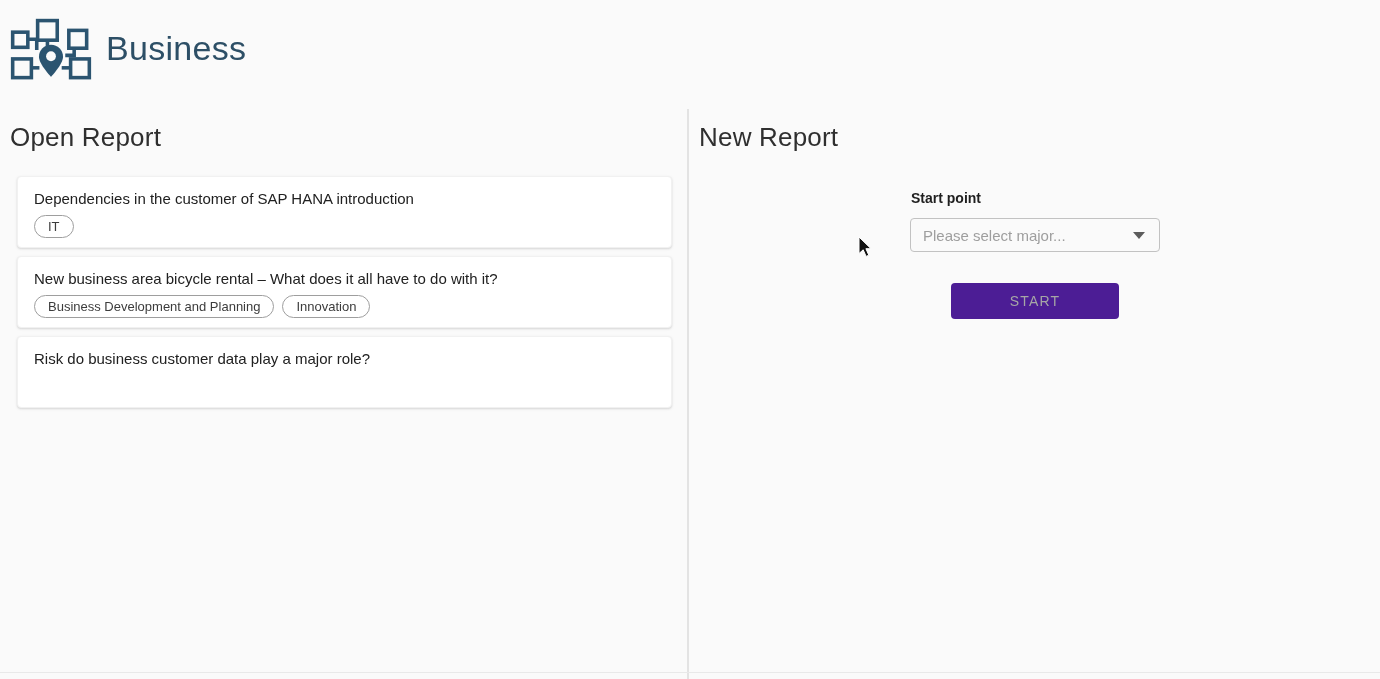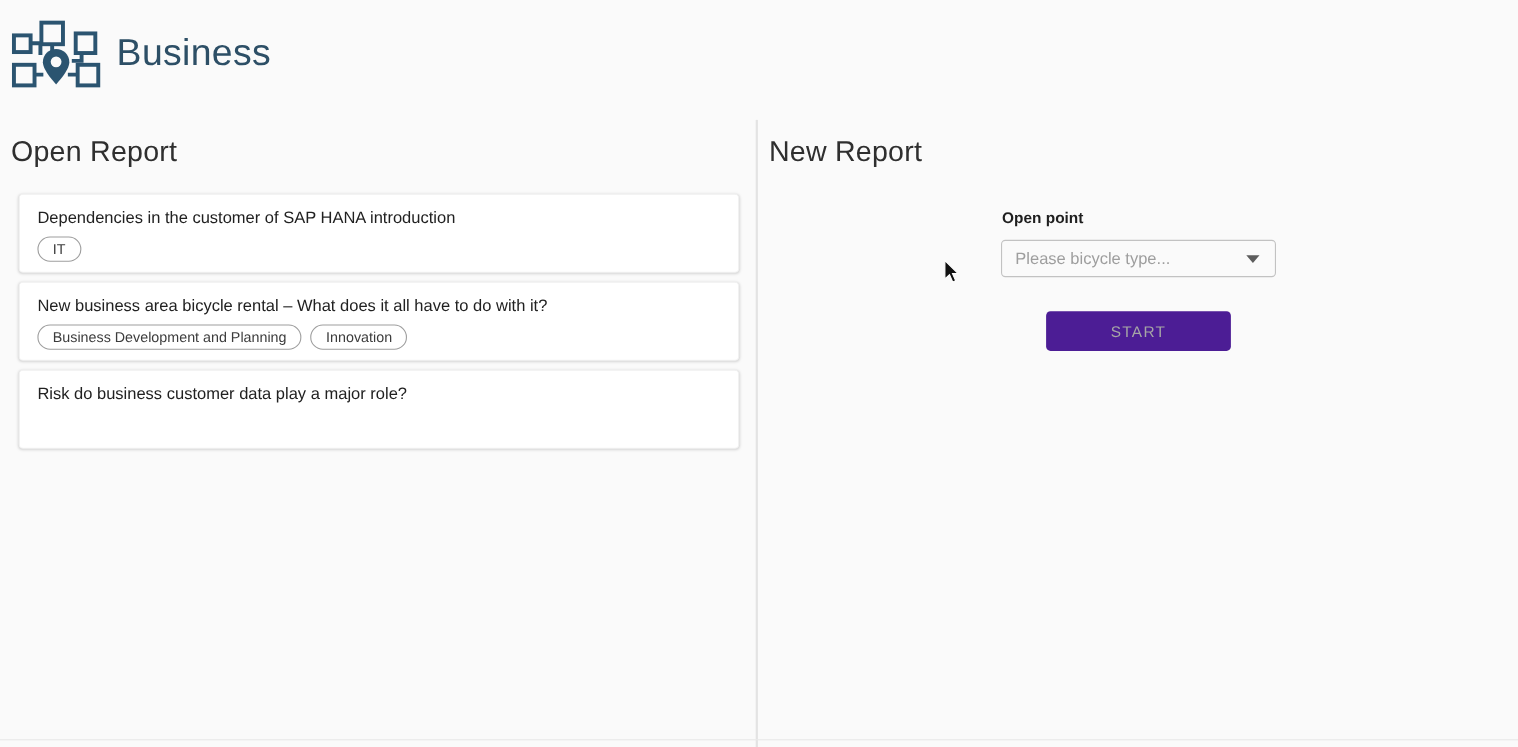--- a/index.html
+++ b/index.html
@@ -210,23 +210,23 @@
 
   <div class="card">
     <div class="card-title">Risk do business customer data play a major role?</div>
   </div>
 </div>
     </section>
 
     <section class="panel right">
       <h1 class="panel-title">New Report</h1>
       <div class="form">
-        <label class="start-point-label">Open point</label>
+        <label class="start-point-label">Start point</label>
         <div class="select">
-          <span class="placeholder">Please bicycle type...</span>
+          <span class="placeholder">Please select major...</span>
           <span class="caret"></span>
         </div>
         <button class="start-button" disabled="">START</button>
       </div>
     </section>
 
   </div>
 
   <div class="bottom-line"></div>
 

